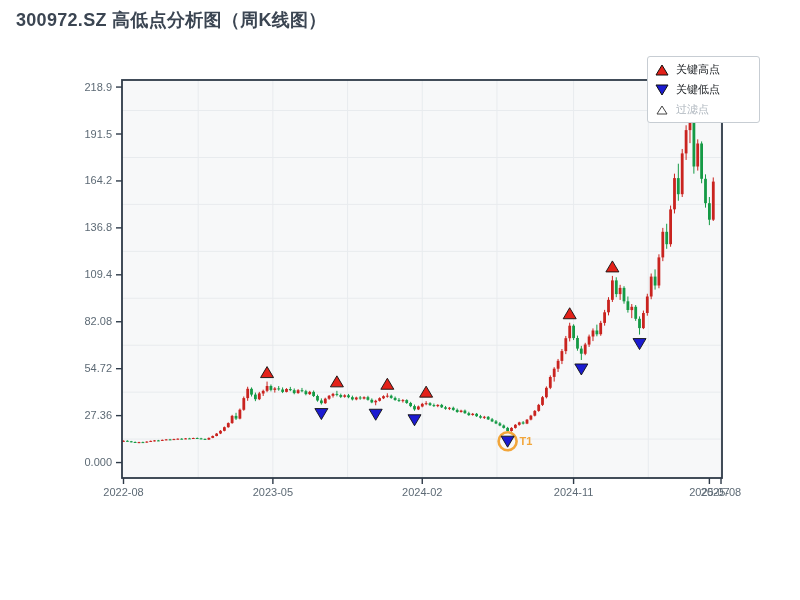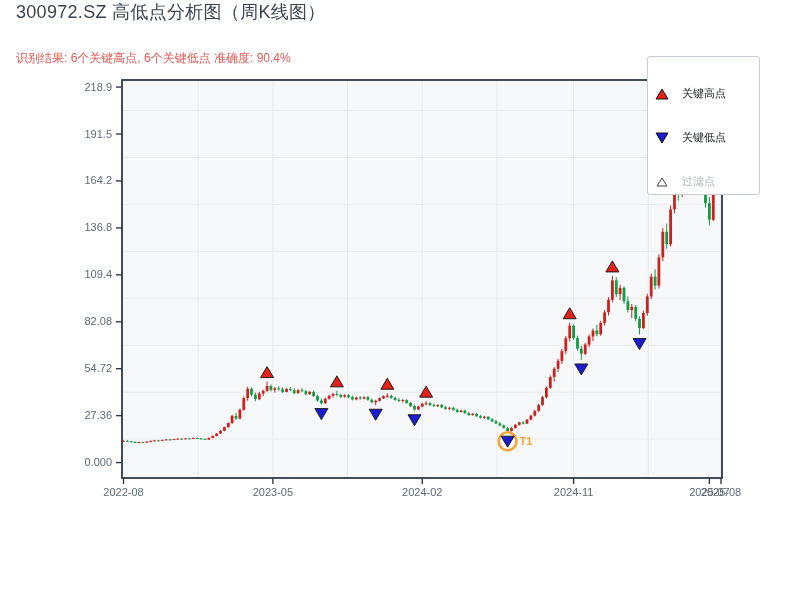--- a/index.html
+++ b/index.html
@@ -1,28 +1,28 @@
 <!DOCTYPE html>
 <html><head>
 <meta charset="utf-8">
 <style>
   html,body{margin:0;padding:0;background:#fff;}
   #app{position:relative;width:800px;height:600px;background:#ffffff;overflow:hidden;
        font-family:"Liberation Sans","DejaVu Sans",sans-serif;}
   #chart-svg{position:absolute;left:0;top:0;}
   .hdr{position:absolute;left:16px;white-space:nowrap;}
-  #page-title{top:0;font-size:18px;color:#3b4552;letter-spacing:.3px;}
+  #page-title{top:8px;font-size:18px;color:#3b4552;letter-spacing:.3px;font-weight:bold;}
   #subtitle-result{top:50px;font-size:12px;color:#e25752;}
   #subtitle-quality{top:68px;font-size:12px;color:#4eb97d;}
   #caption-row{position:absolute;top:23px;right:56px;font-size:12px;color:#6e7b85;
                display:flex;gap:20px;white-space:nowrap;}
   #legend-box{position:absolute;left:647px;top:56px;width:96px;background:#ffffff;
               border:1px solid #c7cdd3;border-radius:3px;padding:5px 8px 5px 7px;
               display:flex;flex-direction:column;gap:5px;}
-  .legend-row{display:flex;align-items:center;gap:13px;font-size:11px;color:#14181c;height:15px;margin-top:24px;}
+  .legend-row{display:flex;align-items:center;gap:7px;font-size:11px;color:#14181c;height:15px;}
   .legend-row.muted{color:#aeb6be;}
   .legend-sym{width:14px;height:12px;flex:0 0 14px;}
 </style>
 </head>
 <body>
 
 <div id="app">
 
   <svg id="chart-svg" width="800" height="600" viewBox="0 0 800 600">
       <rect x="122" y="80" width="600" height="398" fill="#f7f8f9"></rect>
@@ -399,21 +399,20 @@
         <polygon points="501.12,436.19568965517243 514.12,436.19568965517243 507.62,447.19568965517243" fill="#1b1bd1" stroke="#111" stroke-width="0.9"></polygon>
         <text x="519.62" y="445.19568965517243" font-size="11" font-weight="bold" fill="#f2a63b" font-family="Liberation Sans, DejaVu Sans, sans-serif">T1</text>
         <polygon points="563.2,318.74568965517244 576.2,318.74568965517244 569.7,307.74568965517244" fill="#e32119" stroke="#111" stroke-width="0.9"></polygon>
         <polygon points="574.8399999999999,363.97241379310344 587.8399999999999,363.97241379310344 581.3399999999999,374.97241379310344" fill="#1b1bd1" stroke="#111" stroke-width="0.9"></polygon>
         <polygon points="605.88,271.9120689655173 618.88,271.9120689655173 612.38,260.9120689655173" fill="#e32119" stroke="#111" stroke-width="0.9"></polygon>
         <polygon points="633.04,338.5827586206897 646.04,338.5827586206897 639.54,349.5827586206897" fill="#1b1bd1" stroke="#111" stroke-width="0.9"></polygon>
       </g>
     </svg>
 
   <div id="page-title" class="hdr">300972.SZ 高低点分析图（周K线图）</div>
-  <div id="subtitle-result" class="hdr">识别结果: 6个关键高点, 6个关键低点  准确度: 90.4%</div>
 
 
   <div id="legend-box">
     <div class="legend-row">
       <svg class="legend-sym" viewBox="0 0 14 12">
         <polygon points="7,1 13,11 1,11" fill="#e32119" stroke="#111" stroke-width="1"></polygon>
       </svg>
       <span>关键高点</span>
     </div>
     <div class="legend-row">

